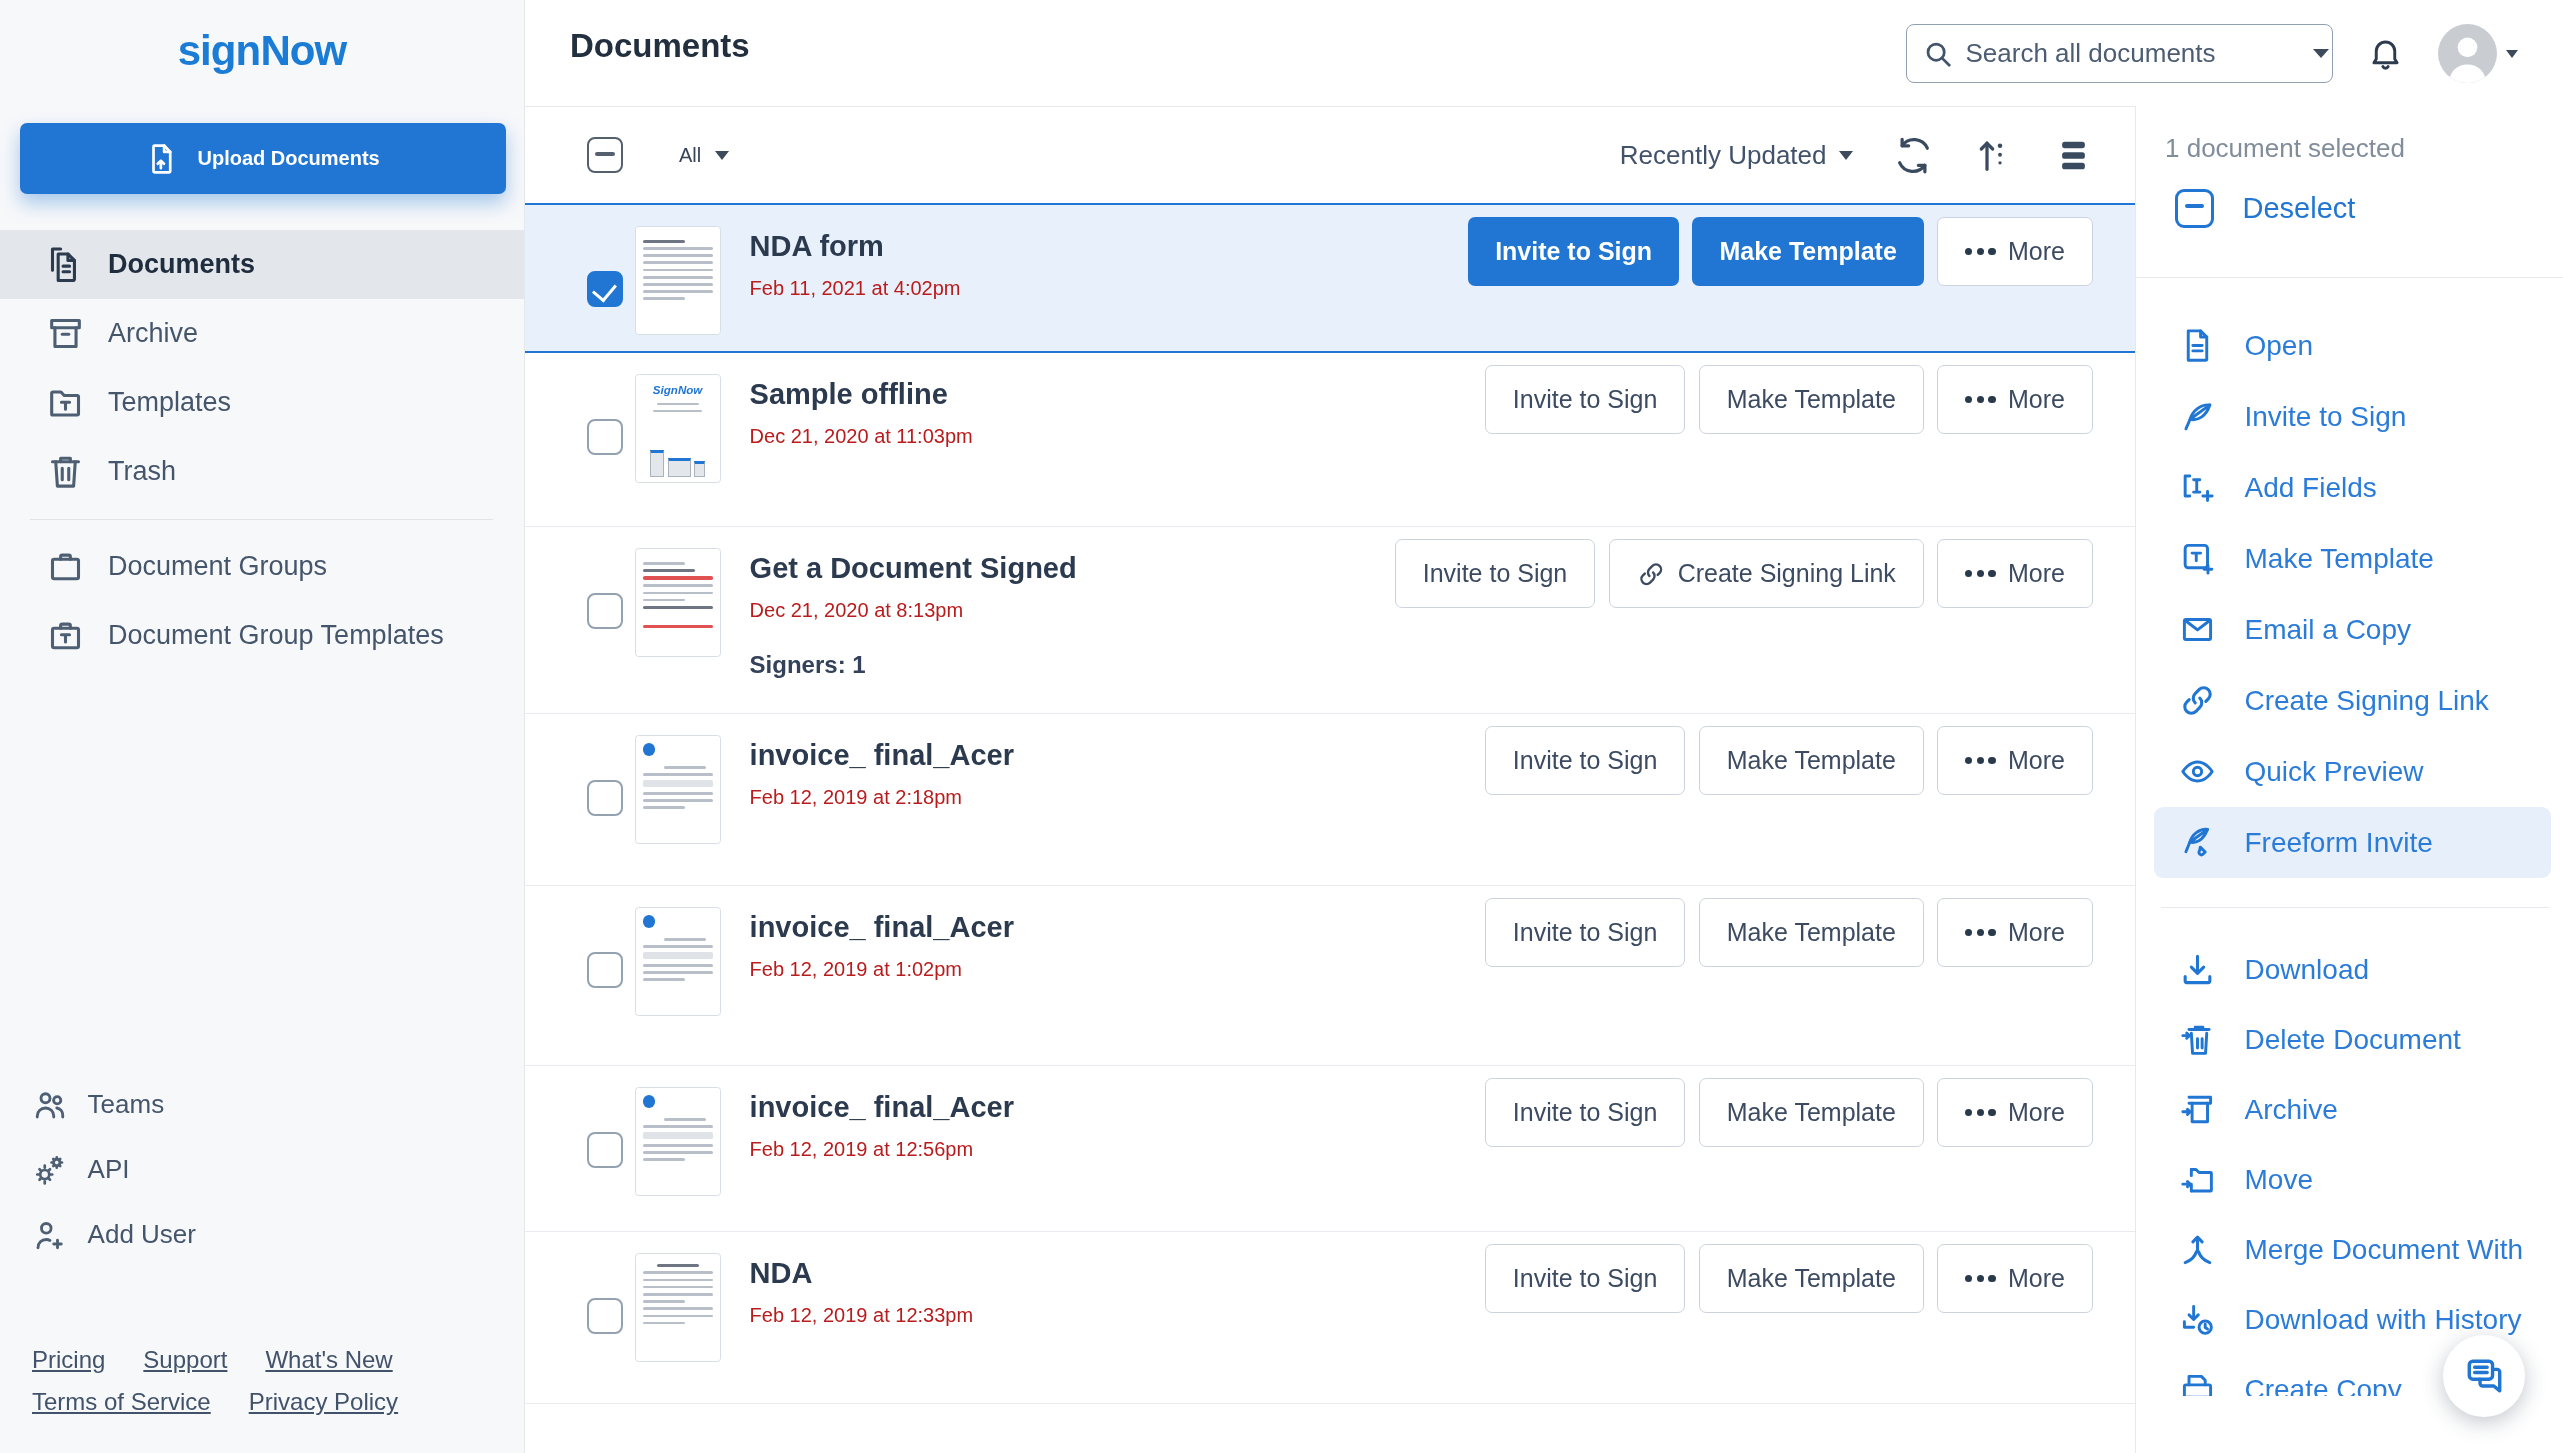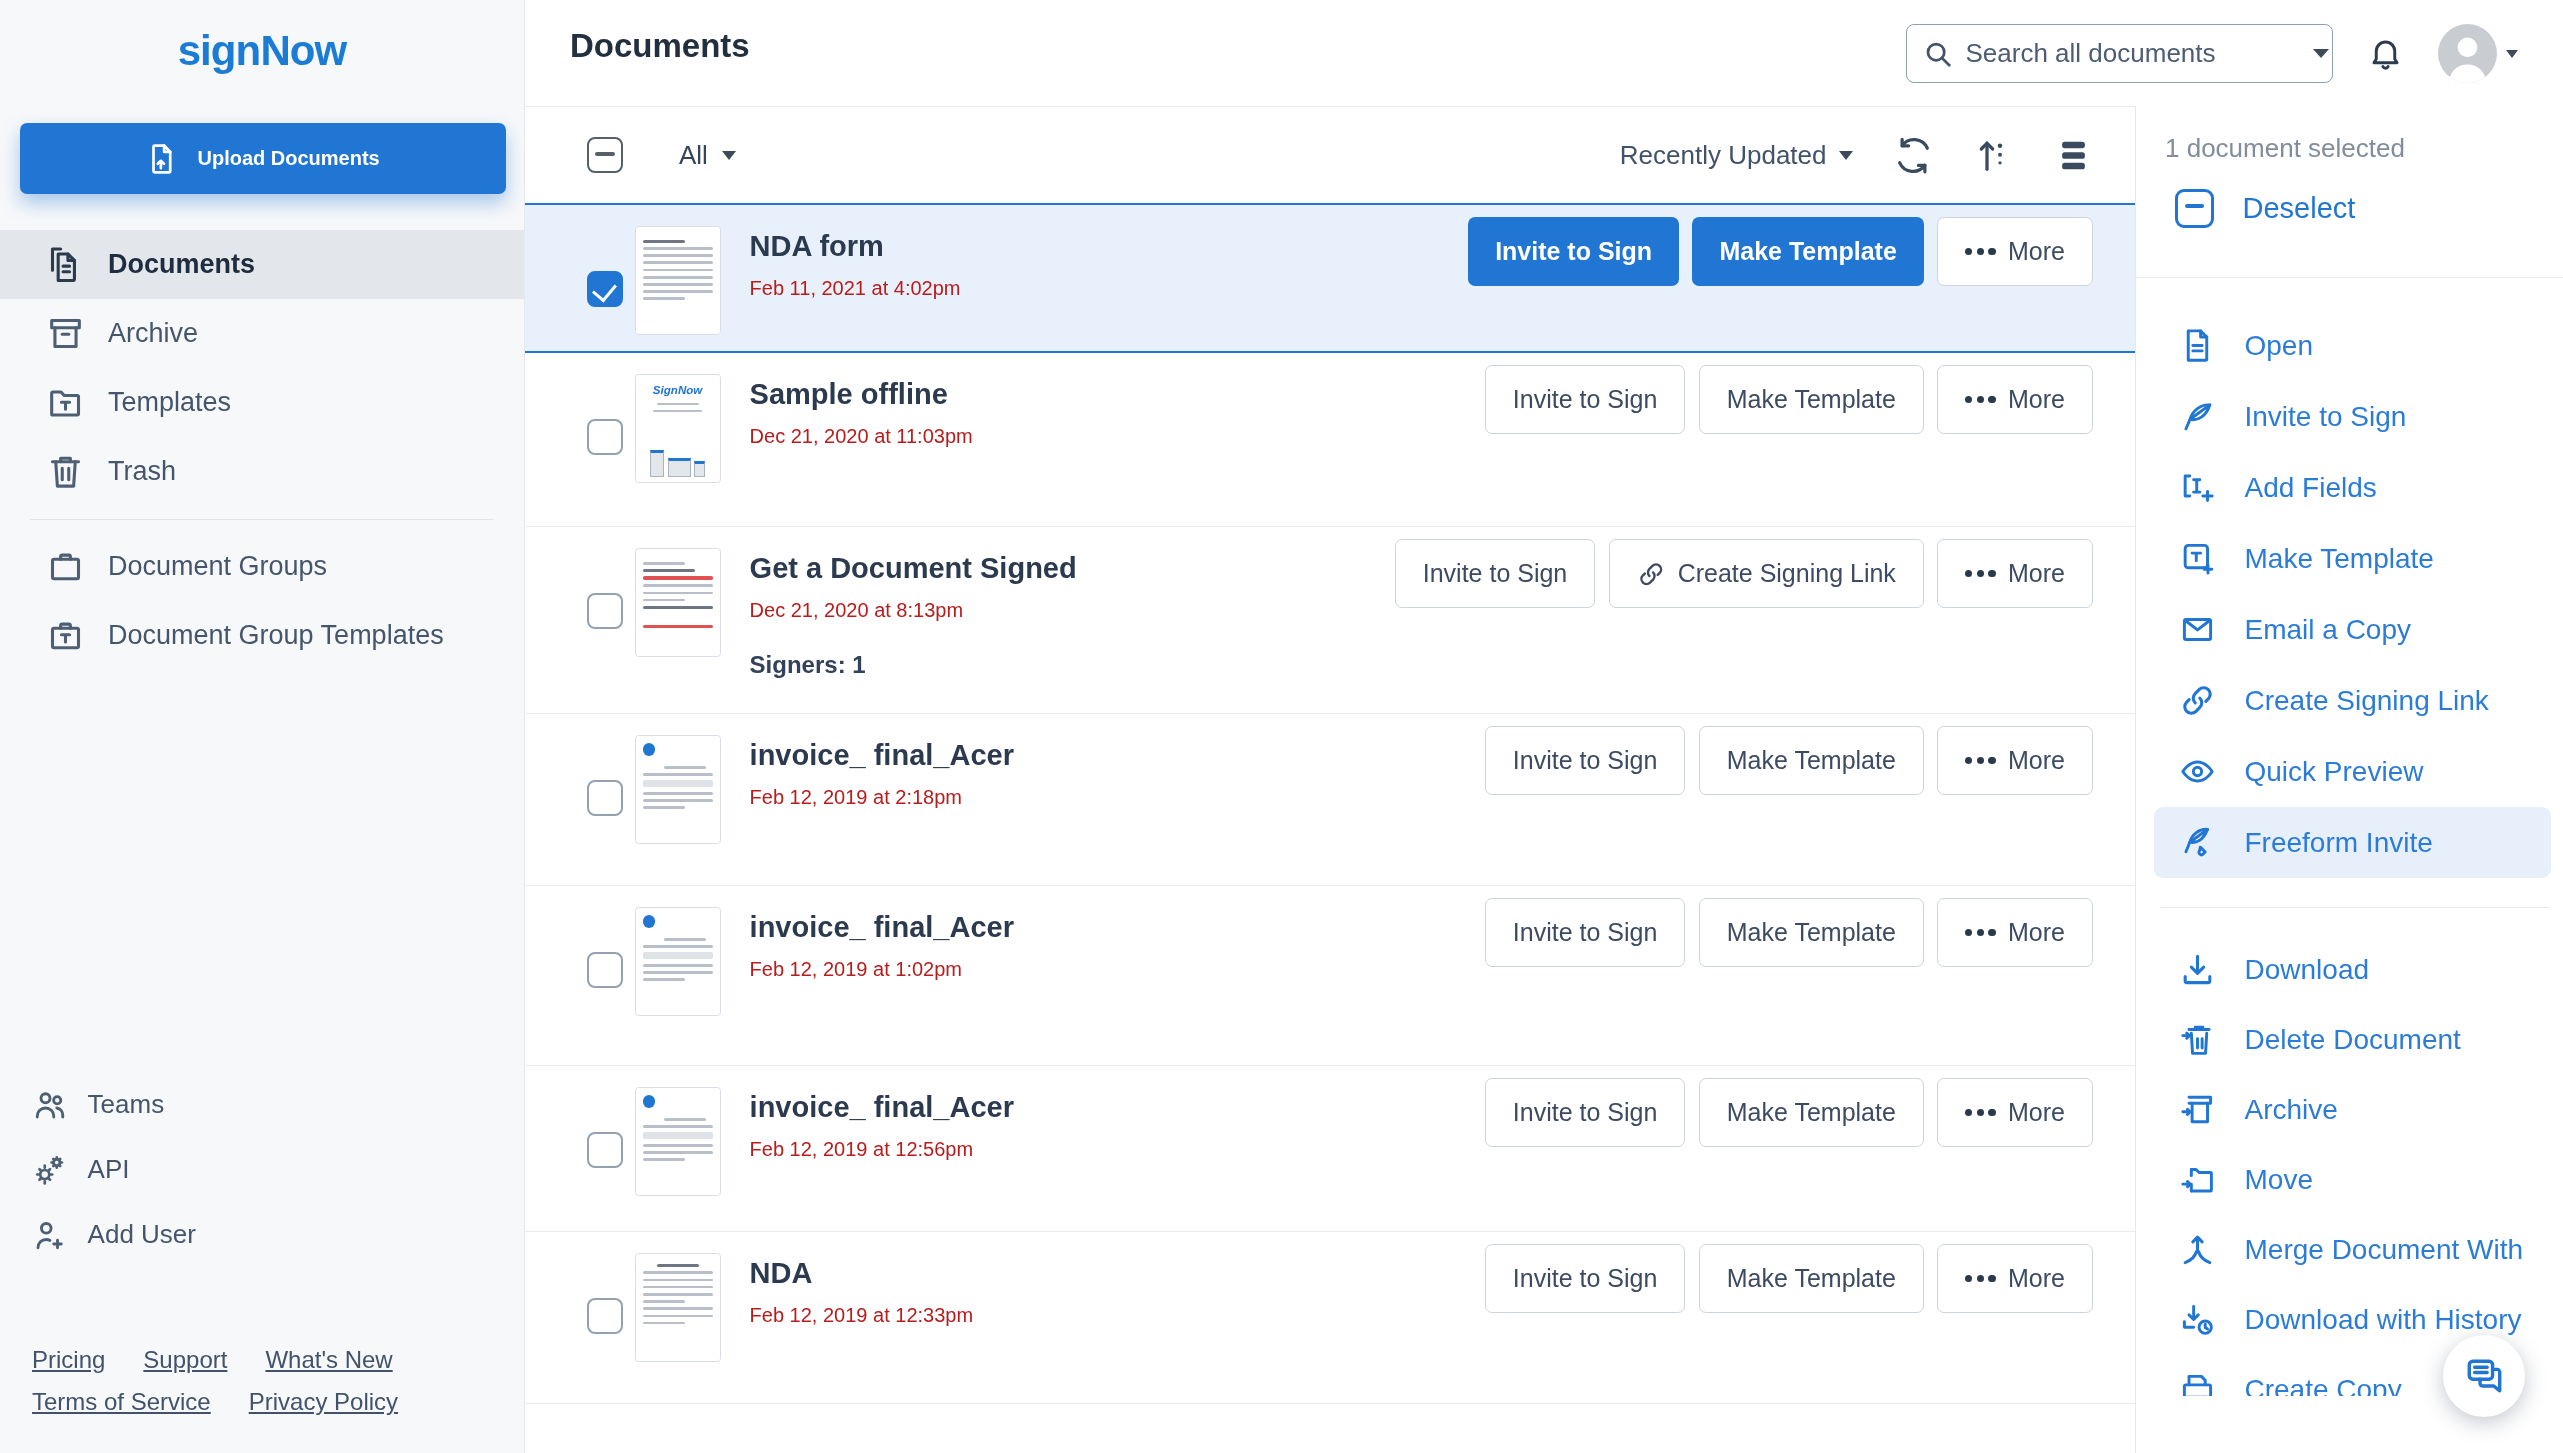--- a/index.html
+++ b/index.html
@@ -81,21 +81,21 @@
   .cb {
     width:36px; height:36px; border:2.7px solid #93a1b0; border-radius:8px; background:#fff; cursor:pointer; flex:none; position:relative;
   }
   .cb.indet { border-color:#55606d; }
   .cb.indet::after { content:""; position:absolute; left:6.2px; right:6.2px; top:12.5px; height:4.5px; border-radius:2.7px; background:#55606d; }
   .cb.checked { background:#2076d2; border-color:#2076d2; }
   .cb.checked::after {
     content:""; position:absolute; left:8px; top:5.3px; width:11.6px; height:18px;
     border:solid #fff; border-width:0 3.6px 3.6px 0; transform:rotate(40deg);
   }
-  .filter { display:flex; align-items:center; gap:14.2px; margin-left:56px; font-size:26px; color:#36445a; font-weight:500; cursor:pointer;text-align:center; }
+  .filter { display:flex; align-items:center; gap:14.2px; margin-left:56px; font-size:20px; color:#36445a; font-weight:500; cursor:pointer;text-align:center; }
   .sm-caret { width:0; height:0; border-left:7.1px solid transparent; border-right:7.1px solid transparent; border-top:9px solid #3c4a5c; }
   .tb-right { margin-left:auto; display:flex; align-items:center; gap:41px; }
   .sort-dd { display:flex; align-items:center; gap:12.5px; font-size:26px; color:#41526a; cursor:pointer; }
   .tb-ic { width:39px; height:39px; color:#3a4b60; cursor:pointer; }
   .tb-ic svg { width:39px; height:39px; }
 
   .row {
     position:relative; display:flex; align-items:flex-start;
     padding:21.4px 42px 0 62px; border-bottom:1.8px solid #e8ebef; cursor:pointer;
   }

